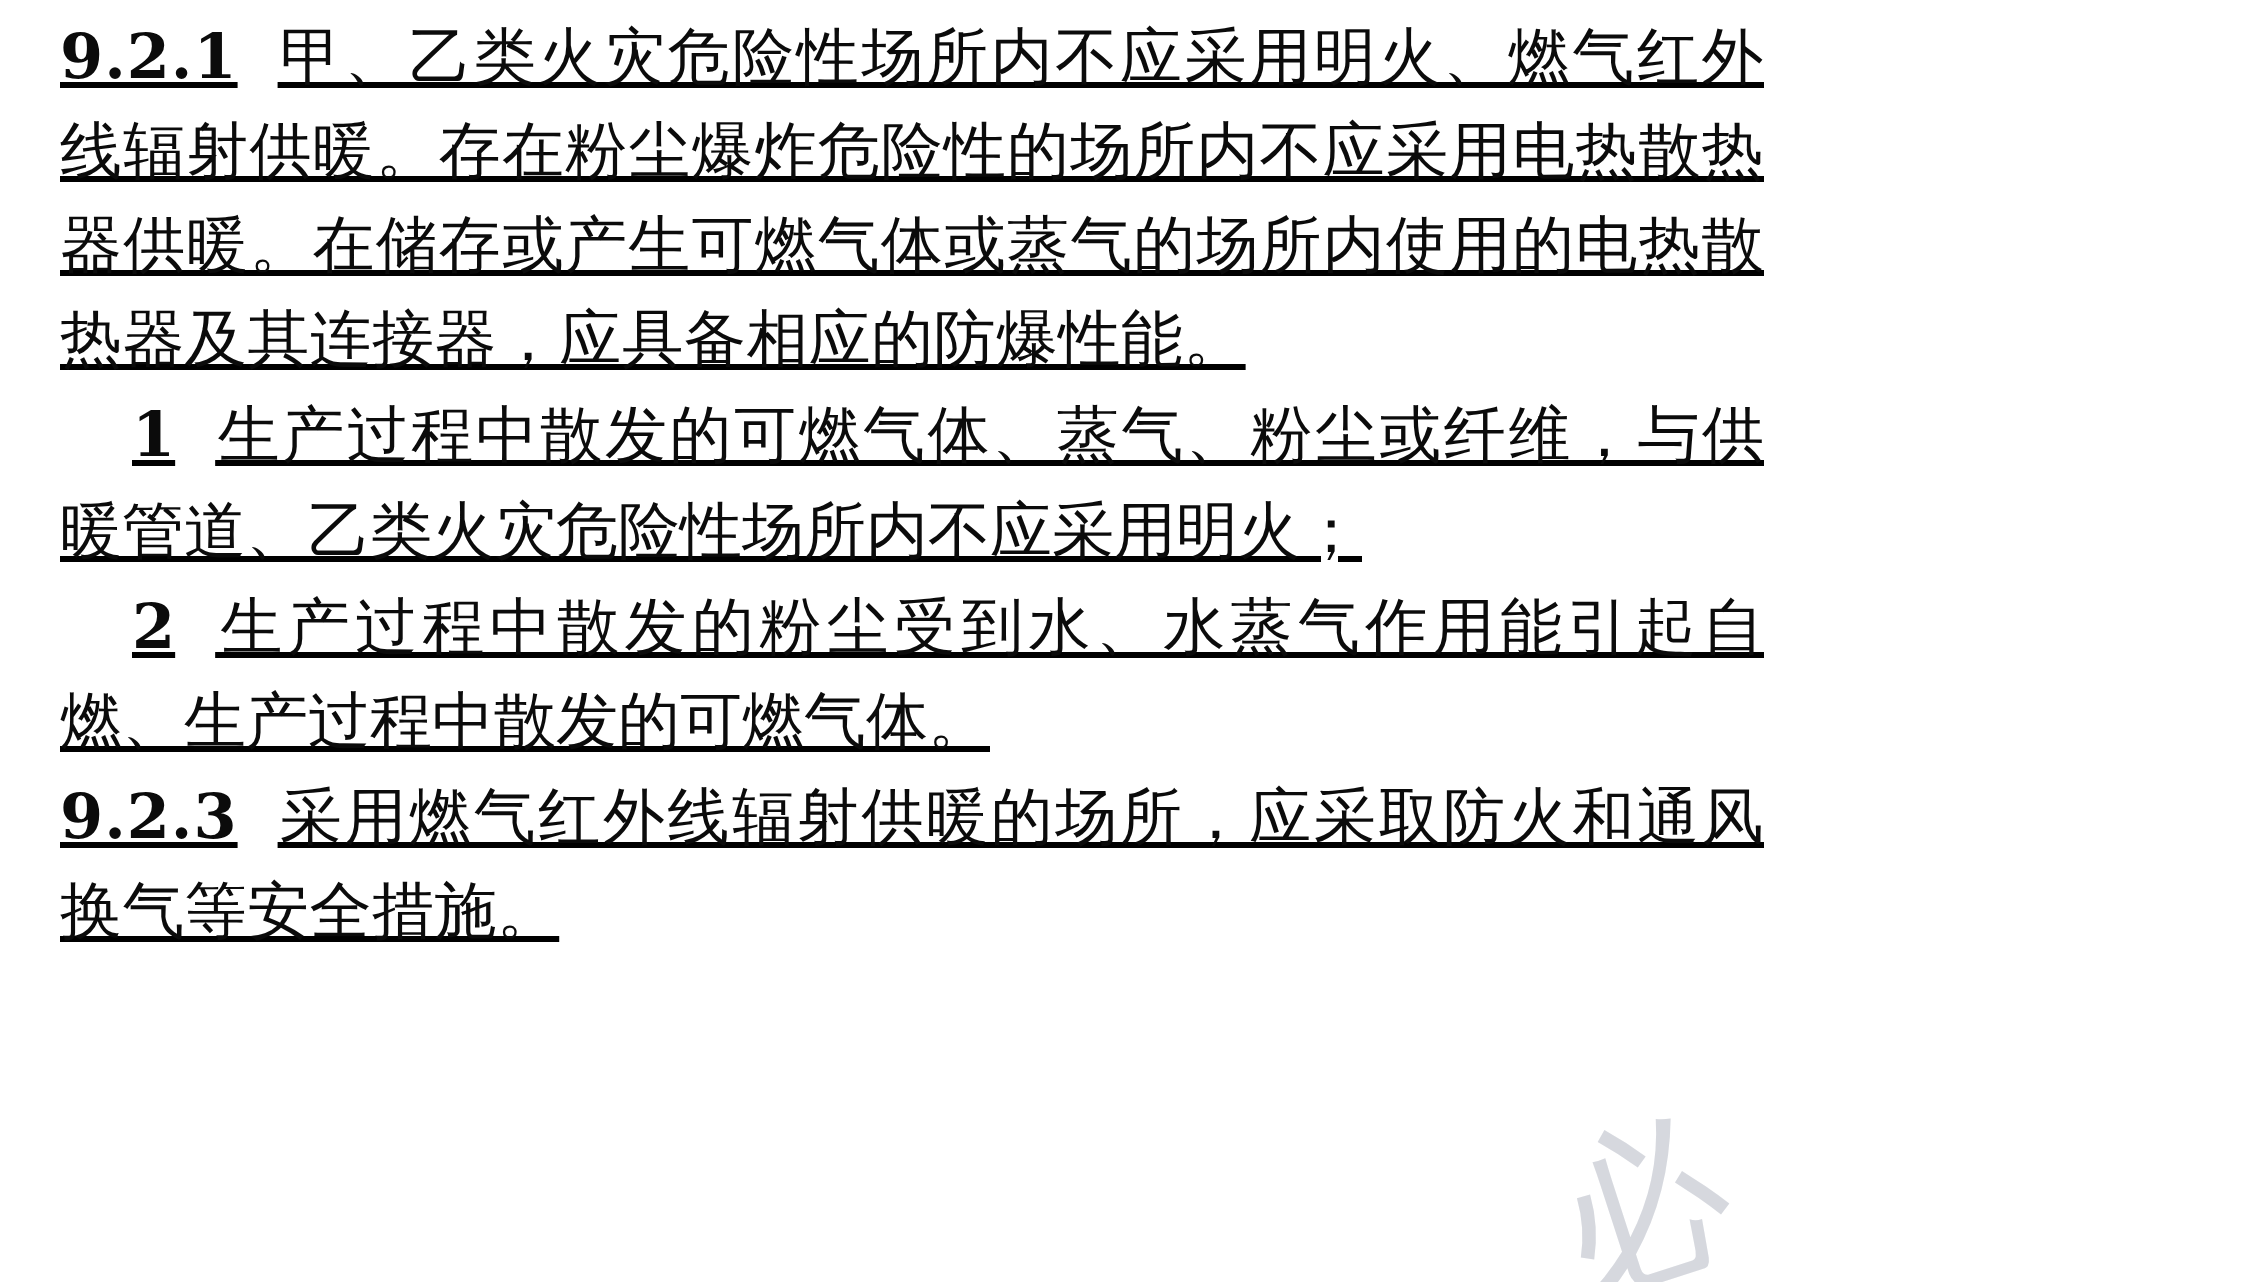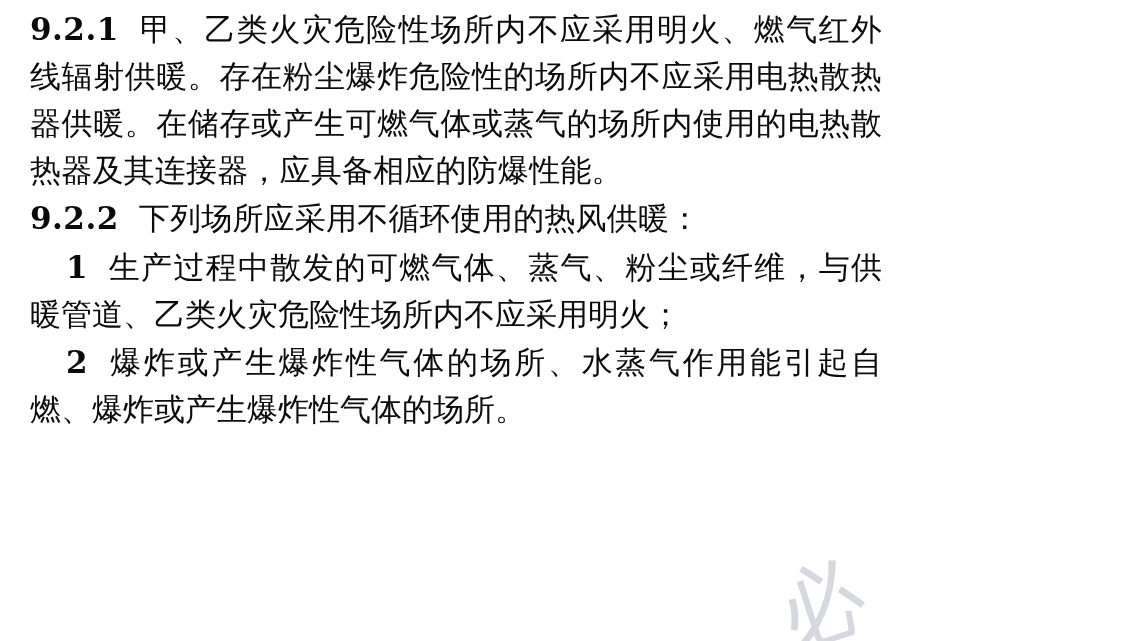--- a/index.html
+++ b/index.html
@@ -13,20 +13,21 @@
     font-family: "DejaVu Serif", "Liberation Serif", serif;
     overflow: hidden;
     position: relative;
   }
   .page {
     position: relative;
     width: 916px;
     height: 641px;
     box-sizing: border-box;
     padding: 6px 34px 0 30px;
+    text-decoration: underline;
   }
   .clause {
     font-size: 31px;
     line-height: 1.52;
     color: #0b0b0b;
     text-align: justify;
     text-justify: inter-ideograph;
     letter-spacing: 0.2px;
     margin: 0 0 1px 0;
   }
@@ -69,27 +70,27 @@
 </style>
 </head>
 <body>
 
 <div class="page">
 
   <p class="clause">
     <span class="num">9.2.1</span><span class="gap-sm"></span><span>甲、乙类火灾危险性场所内不应采用明火、燃气红外线辐射供暖。存在粉尘爆炸危险性的场所内不应采用电热散热器供暖。在储存或产生可燃气体或蒸气的场所内使用的电热散热器及其连接器，应具备相应的防爆性能。</span>
   </p>
 
-  <p class="clause">
-    <span class="num">9.2.2</span><span class="gap-sm"></span><span>下列场所应采用不循环使用的热风供暖：</span>
-  </p>
 
   <p class="item">
     <span class="lbl">1</span><span>生产过程中散发的可燃气体、蒸气、粉尘或纤维，与供暖管道、乙类火灾危险性场所内不应采用明火；</span>
   </p>
 
   <p class="item">
-    <span class="lbl">2</span><span>爆炸或产生爆炸性气体的场所、水蒸气作用能引起自燃、爆炸或产生爆炸性气体的场所。</span>
+    <span class="lbl">2</span><span>生产过程中散发的粉尘受到水、水蒸气作用能引起自燃、生产过程中散发的可燃气体。</span>
   </p>
 
+  <p class="clause">
+    <span class="num">9.2.3</span><span class="gap-sm"></span><span>采用燃气红外线辐射供暖的场所，应采取防火和通风换气等安全措施。</span>
+  </p>
 
   <div class="watermark">必</div>
 </div>
 
 </body></html>

